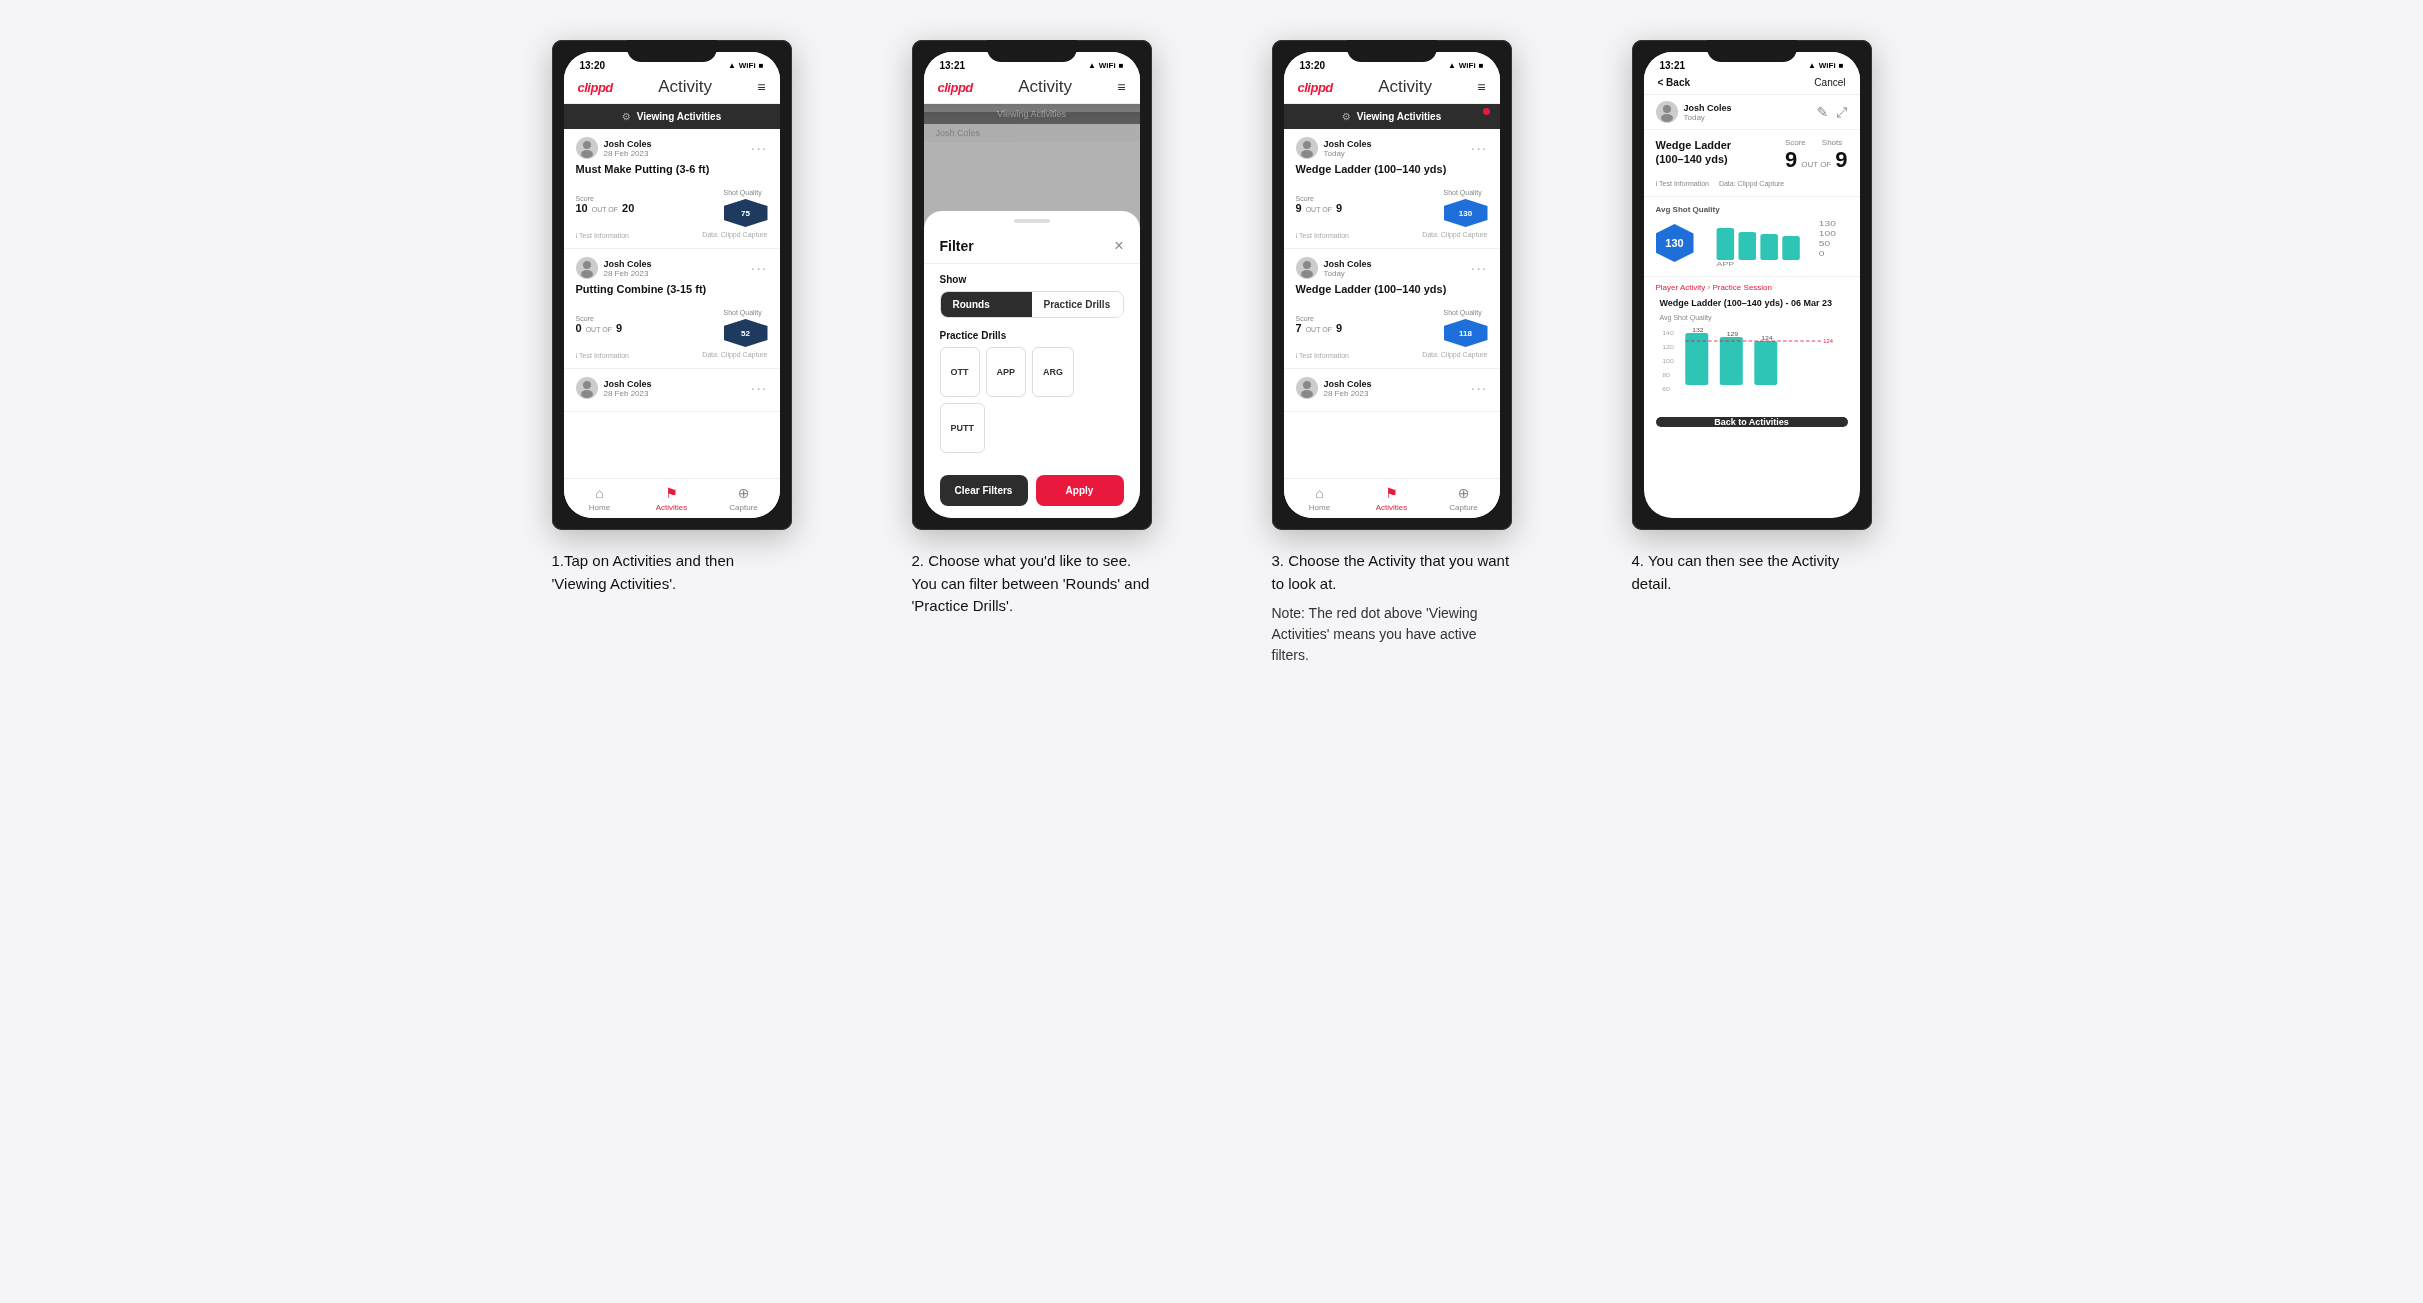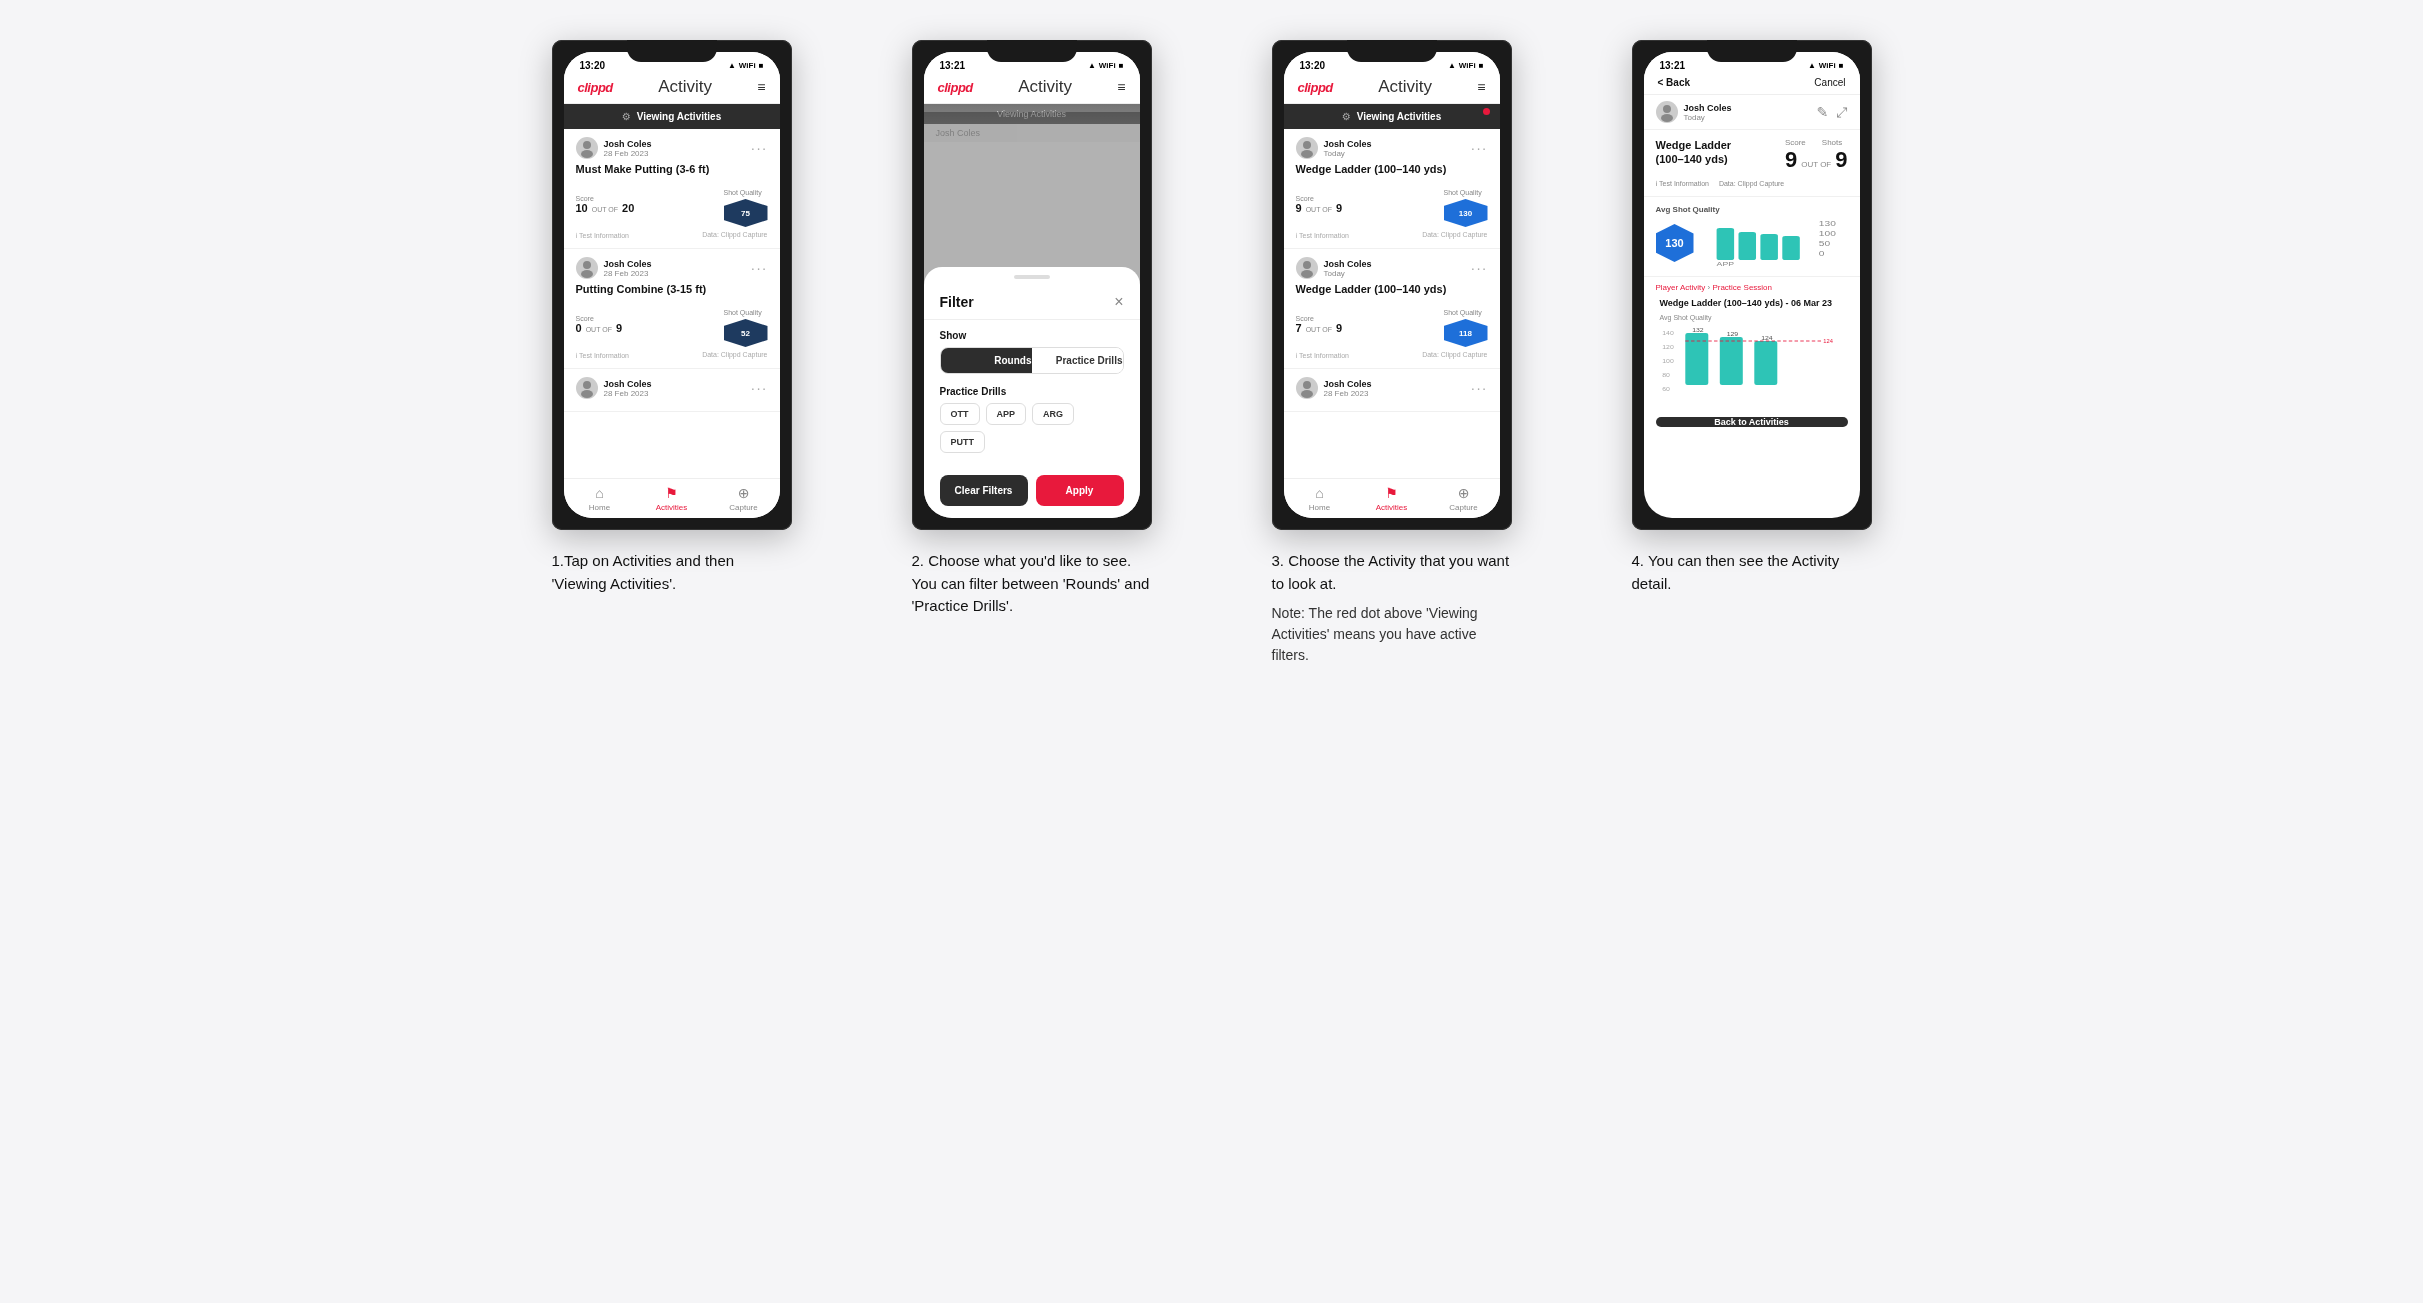--- a/index.html
+++ b/index.html
@@ -228,39 +228,39 @@
     .filter-section-label { font-size: 10px; font-weight: 600; color: #111; margin-bottom: 6px; }
     .filter-toggle-row {
       display: flex;
       border: 1px solid #ddd;
       border-radius: 8px;
       overflow: hidden;
       margin-bottom: 12px;
     }
     .filter-toggle-btn {
       flex: 1;
-      padding: 7px 0;
-      text-align: right;
+      padding: 7px 12px;
+      text-align: left;
       font-size: 10px;
       font-weight: 600;
       background: #fff;
       color: #333;
       border: none;
     }
     .filter-toggle-btn.selected {
       background: #2d2d2d;
       color: #fff;
     }
     .filter-chip-row {
       display: flex;
       gap: 6px;
       flex-wrap: wrap;
     }
     .filter-chip {
-      padding: 5px 10px;
+      padding: 19px 10px;
       border-radius: 6px;
       border: 1px solid #ddd;
       font-size: 9px;
       font-weight: 600;
       color: #333;
       background: #fff;
     }
     .filter-actions {
       display: flex;
       gap: 8px;

